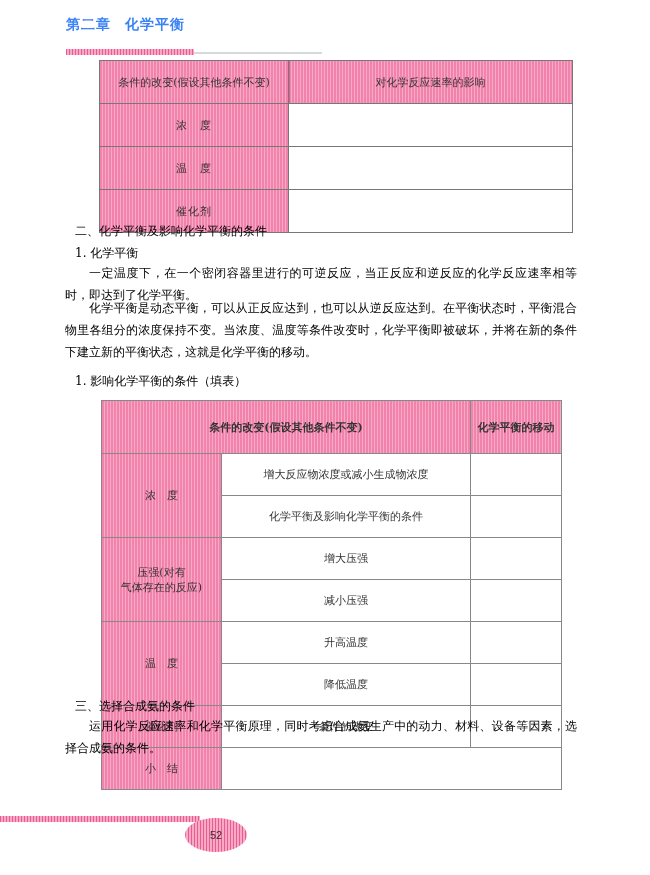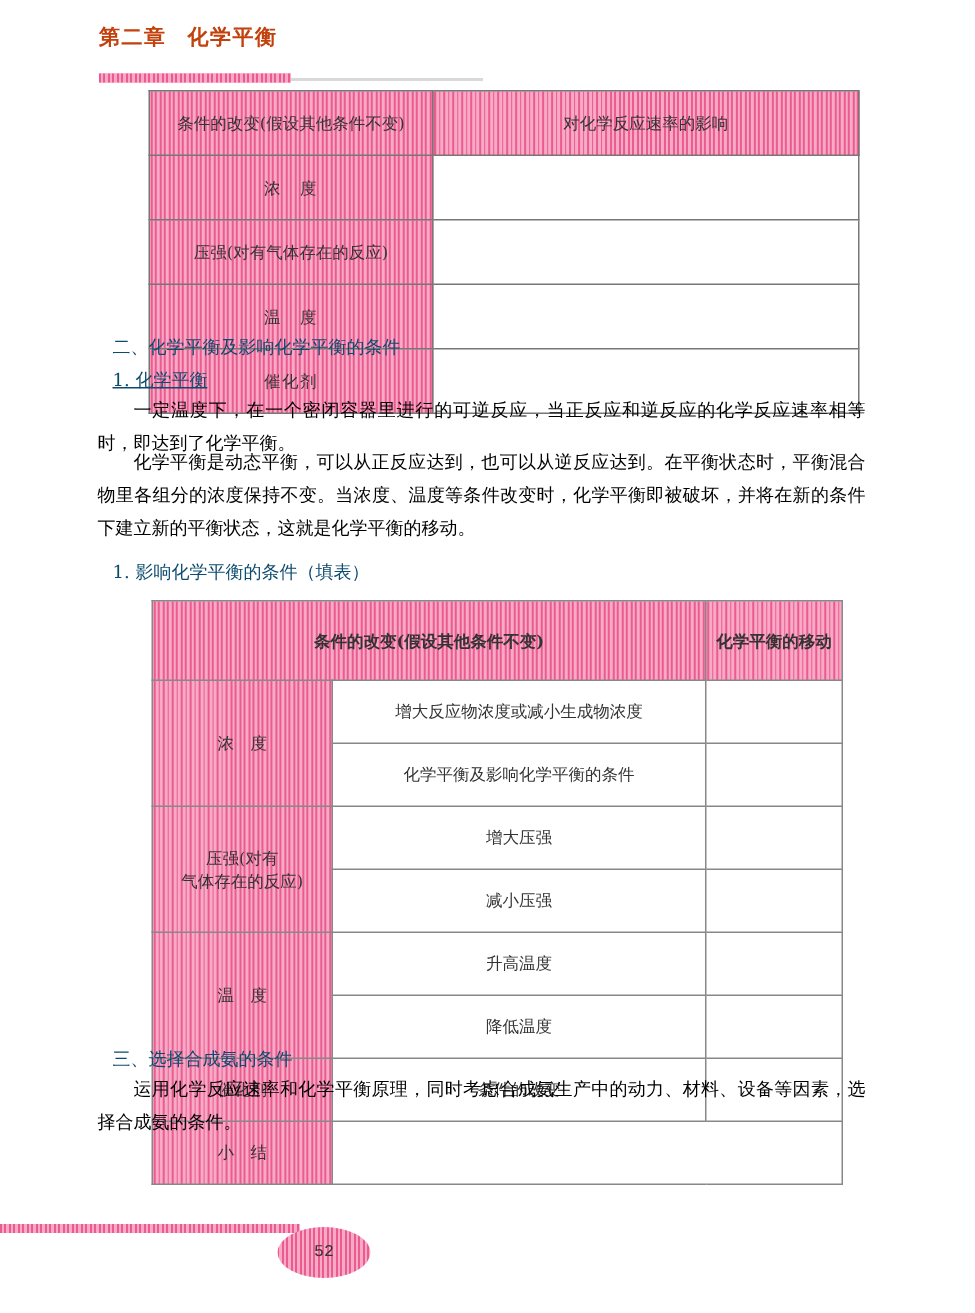--- a/index.html
+++ b/index.html
@@ -6,56 +6,56 @@
   body {
     width:650px; height:875px; background:#ffffff; position:relative; overflow:hidden;
     font-family: "DejaVu Serif", "Liberation Serif", serif; color:#222;
   }
   .pink-stripe {
     background-color:#f48fb1;
     background-image: repeating-linear-gradient(90deg, #ea5c8f 0px, #ea5c8f 1.2px, #f8a9c6 1.2px, #f8a9c6 3px);
   }
   .chapter-title {
     position:absolute; left:66px; top:16px; font-family:"DejaVu Sans", sans-serif;
-    font-weight:bold; font-size:14px; letter-spacing:1px; color:#c2410c;
+    font-weight:bold; font-size:14px; letter-spacing:1px; color:#3b82f6;
   }
   .chapter-title .sep { display:inline-block; width:14px; }
   .header-bar { position:absolute; left:66px; top:49px; width:128px; height:6px; }
   .header-bar-gray { position:absolute; left:194px; top:52px; width:128px; height:2px; background:#d9d9d9; }
 
   table { border-collapse:collapse; position:absolute; font-size:11px; color:#333; }
   td, th { font-weight:normal; text-align:center; vertical-align:middle; padding:6px; }
 
   
   #t1 { left:99px; top:60px; width:474px; border:1.5px solid #444; }
   #t1 th, #t1 td { border:1px solid #777; }
   #t1 tr.h th { height:30px; }
   #t1 tr.r td { height:30px; }
   #t1 .c1 { width:176px; }
   #t1 td.blank { background:#fff; }
   #t1 td.lbl { letter-spacing:1px; }
 
-  .body-text { position:absolute; left:75px; width:500px; font-size:12px; line-height:19.5px; color:#0c4a6e; }
+  .body-text { position:absolute; left:75px; width:500px; font-size:12px; line-height:19.5px; color:#000000; }
   .para { position:absolute; left:65px; width:512px; font-size:12px; line-height:22px; text-indent:24px; color:#000000; text-align:justify; }
 
   
   #t2 { left:101px; top:400px; width:461px; border:1.5px solid #444; }
   #t2 th, #t2 td { border:1px solid #888; }
   #t2 tr.h th { height:40px; font-weight:bold; }
   #t2 td { height:29px; }
   #t2 .c1 { width:107px; }
   #t2 .c2 { width:236px; }
   #t2 td.blank { background:#fff; }
   #t2 td.white { background:#fff; }
 
   .footer-bar { position:absolute; left:0; top:816px; width:200px; height:6px; }
   .page-oval {
     position:absolute; left:185px; top:818px; width:62px; height:34px; border-radius:50%;
     display:flex; align-items:center; justify-content:center; font-size:11px; color:#333;
-    font-family:Liberation Mono, monospace;
+    font-family:Liberation Sans, sans-serif;
   }
 </style>
 </head>
 <body>
 
 <div class="chapter-title">
   <span>第二章</span><span class="sep"></span><span>化学平衡</span>
 </div>
 <div class="header-bar pink-stripe"></div>
 <div class="header-bar-gray"></div>
@@ -64,36 +64,32 @@
   <tbody>
       <tr class="h">
     <th class="c1 pink-stripe">条件的改变(假设其他条件不变)</th>
     <th class="pink-stripe">对化学反应速率的影响</th>
   </tr>
   <tr class="r">
     <td class="c1 pink-stripe lbl">浓　度</td>
     <td class="blank"></td>
   </tr>
   <tr class="r">
-    <td class="c1 pink-stripe">压强(对有气体存在的反应)</td>
-    <td class="blank"></td>
-  </tr>
-  <tr class="r">
     <td class="c1 pink-stripe lbl">温　度</td>
     <td class="blank"></td>
   </tr>
   <tr class="r">
     <td class="c1 pink-stripe lbl">催化剂</td>
     <td class="blank"></td>
   </tr>
 </tbody>
   </table>
 
 <div class="body-text" style="top:222px;">二、化学平衡及影响化学平衡的条件</div>
-<div class="body-text" style="top:244px;text-decoration:underline;">1. 化学平衡</div>
+<div class="body-text" style="top:244px;">1. 化学平衡</div>
 <div class="para" style="top:262px;">一定温度下，在一个密闭容器里进行的可逆反应，当正反应和逆反应的化学反应速率相等时，即达到了化学平衡。</div>
 <div class="para" style="top:297px;">化学平衡是动态平衡，可以从正反应达到，也可以从逆反应达到。在平衡状态时，平衡混合物里各组分的浓度保持不变。当浓度、温度等条件改变时，化学平衡即被破坏，并将在新的条件下建立新的平衡状态，这就是化学平衡的移动。</div>
 <div class="body-text" style="top:372px;">1. 影响化学平衡的条件（填表）</div>
 
 <table id="t2">
   <tbody>
       <tr class="h">
     <th colspan="2" class="pink-stripe">条件的改变(假设其他条件不变)</th>
     <th class="pink-stripe">化学平衡的移动</th>
   </tr>

